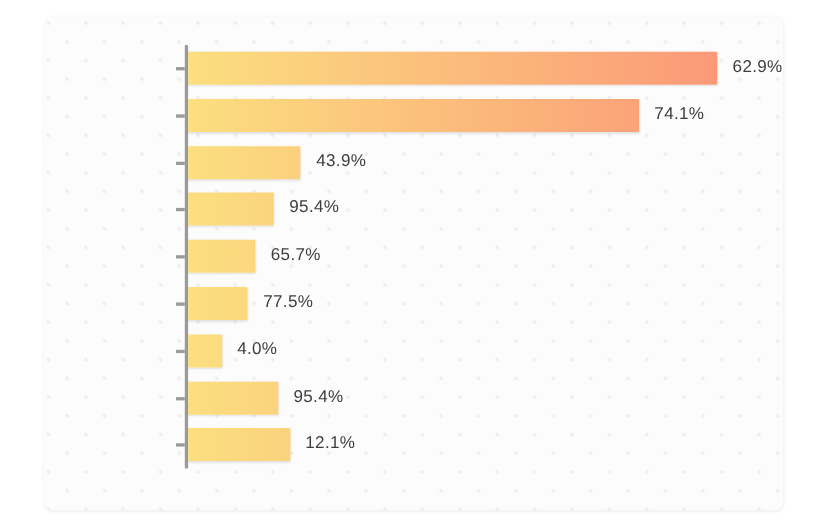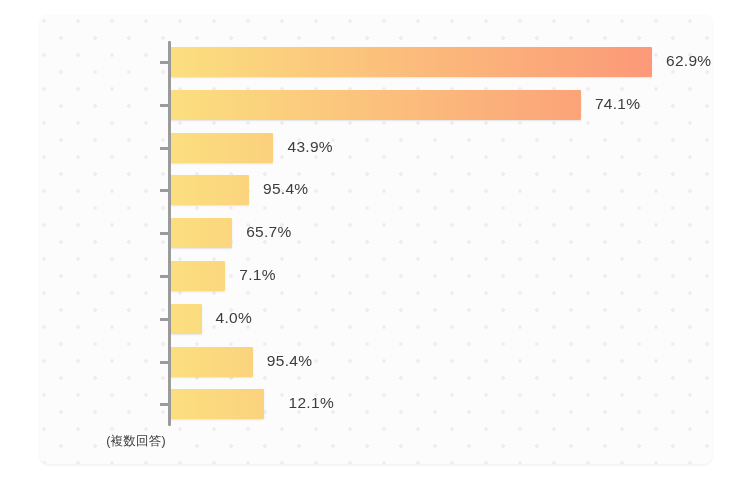--- a/index.html
+++ b/index.html
@@ -132,42 +132,41 @@
         <div class="bar-row" style="top: 197.2px;">
           <div class="bar-track" style="width: 61.1765px;">
             <div class="bar-fill" style="background: linear-gradient(to right, rgb(251, 223, 127) 0%, rgb(251, 214, 126) 100%);"></div>
           </div>
           <div class="bar-value" style="left: 206.176px;">65.7%</div>
         </div>
         <div class="bar-row" style="top: 240px;">
           <div class="bar-track" style="width: 54.2941px;">
             <div class="bar-fill" style="background: linear-gradient(to right, rgb(251, 223, 127) 0%, rgb(251, 215, 126) 100%);"></div>
           </div>
-          <div class="bar-value" style="left: 199.294px;">7.1%</div>
+          <div class="bar-value" style="left: 199.294px;">77.5%</div>
         </div>
         <div class="bar-row" style="top: 282.8px;">
           <div class="bar-track" style="width: 30.5882px;">
             <div class="bar-fill" style="background: linear-gradient(to right, rgb(251, 223, 127) 0%, rgb(251, 219, 127) 100%);"></div>
           </div>
           <div class="bar-value" style="left: 175.588px;">4.0%</div>
         </div>
         <div class="bar-row" style="top: 325.6px;">
           <div class="bar-track" style="width: 81.8235px;">
             <div class="bar-fill" style="background: linear-gradient(to right, rgb(251, 223, 127) 0%, rgb(251, 211, 126) 100%);"></div>
           </div>
           <div class="bar-value" style="left: 226.824px;">95.4%</div>
         </div>
         <div class="bar-row" style="top: 368.4px;">
           <div class="bar-track" style="width: 92.5294px;">
             <div class="bar-fill" style="background: linear-gradient(to right, rgb(251, 223, 127) 0%, rgb(251, 210, 126) 100%);"></div>
           </div>
-          <div class="bar-value" style="left: 237.529px; margin-left: 11px;">12.1%</div>
+          <div class="bar-value" style="left: 237.529px;">12.1%</div>
         </div>
       </div>
-    <div id="footnote">(複数回答)</div>
   <div class="tick-mark" style="top: 46px;"></div>
       <div class="tick-mark" style="top: 88.8px;"></div>
       <div class="tick-mark" style="top: 131.6px;"></div>
       <div class="tick-mark" style="top: 174.4px;"></div>
       <div class="tick-mark" style="top: 217.2px;"></div>
       <div class="tick-mark" style="top: 260px;"></div>
       <div class="tick-mark" style="top: 302.8px;"></div>
       <div class="tick-mark" style="top: 345.6px;"></div>
       <div class="tick-mark" style="top: 388.4px;"></div>
     </div>

